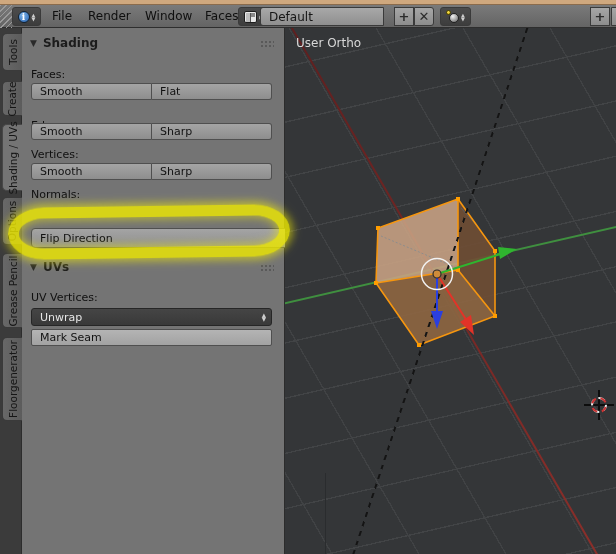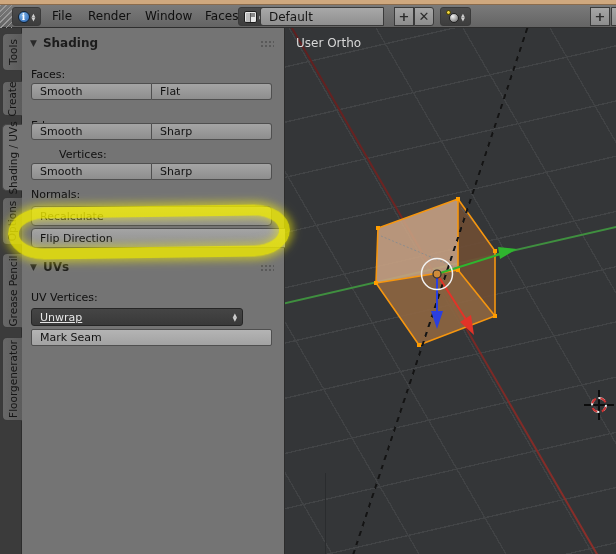--- a/index.html
+++ b/index.html
@@ -165,36 +165,35 @@
     <div class="dragdots" style="top:12px;"></div>
 
     <div class="plabel" style="top:40px;">Faces:</div>
     <div class="btn pair-l" style="left:9px; top:55px; width:121px;">Smooth</div>
     <div class="btn pair-r" style="left:130px; top:55px; width:120px;text-align:center;">Flat</div>
 
     <div class="plabel" style="top:91px;">Edges:</div>
     <div class="btn pair-l" style="left:9px; top:95px; width:121px;">Smooth</div>
     <div class="btn pair-r" style="left:130px; top:95px; width:120px;">Sharp</div>
 
-    <div class="plabel" style="top:120px;margin-left:28px;">Vertices:</div>
+    <div class="plabel" style="top:120px;">Vertices:</div>
     <div class="btn pair-l" style="left:9px; top:135px; width:121px;">Smooth</div>
     <div class="btn pair-r" style="left:130px; top:135px; width:120px;">Sharp</div>
 
     <div class="plabel" style="top:160px;">Normals:</div>
-    <div class="btn tall" style="left:9px; top:178px; width:241px;">Recalculate</div>
     <div class="btn tall" style="left:9px; top:200px; width:262px;">Flip Direction</div>
 
     <div class="phead" style="top:232px;">
       <span class="tri">▼</span>
       <span>UVs</span>
     </div>
     <div class="dragdots" style="top:236px;"></div>
 
     <div class="plabel" style="top:263px;">UV Vertices:</div>
-    <div class="dropdown" style="left:9px; top:280px; width:212px;text-decoration:underline;">
+    <div class="dropdown" style="left:9px; top:280px; width:241px;">
       <span>Unwrap</span>
       <span class="arrows">
           <span>▲</span>
           <span>▼</span>
         </span>
     </div>
     <div class="btn light" style="left:9px; top:301px; width:241px;">Mark Seam</div>
   </div>
 
   <div class="hl-ellipse"></div>

